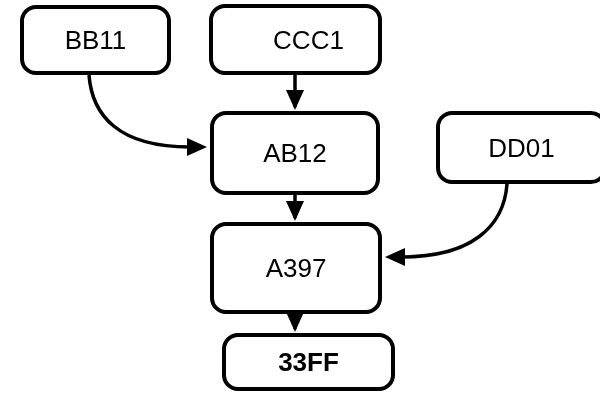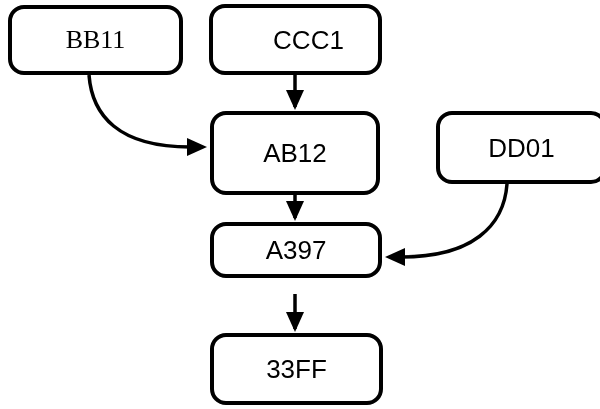--- a/index.html
+++ b/index.html
@@ -49,31 +49,31 @@
       <path d="M295,184 L295,218" fill="none" stroke="#000000" stroke-width="3.5"></path>
       <path d="M0,0 L-20,-9 L-20,9 Z" transform="translate(295,221) rotate(90)" fill="#000000"></path>
       <path d="M295,294 L295,329" fill="none" stroke="#000000" stroke-width="3.5"></path>
       <path d="M0,0 L-20,-9 L-20,9 Z" transform="translate(295,332) rotate(90)" fill="#000000"></path>
       <path d="M89,75 C92,115 118,147 190,147" fill="none" stroke="#000000" stroke-width="3.5"></path>
       <path d="M0,0 L-20,-9 L-20,9 Z" transform="translate(207,147) rotate(0)" fill="#000000"></path>
       <path d="M507,184 C504,226 472,257 402,257" fill="none" stroke="#000000" stroke-width="3.5"></path>
       <path d="M0,0 L-20,-9 L-20,9 Z" transform="translate(385,257) rotate(180)" fill="#000000"></path>
     </svg>
 
-  <div class="node" style="left: 8px; top: 5px; width: 175px; height: 70px; font-family: Liberation Serif, serif;">
+  <div class="node" style="left: 20px; top: 5px; width: 151px; height: 70px;">
     <span>BB11</span>
   </div>
   <div class="node" style="left: 209px; top: 4px; width: 173px; height: 71px; padding-left: 26px;">
     <span>CCC1</span>
   </div>
   <div class="node" style="left: 210px; top: 111px; width: 170px; height: 84px;">
     <span>AB12</span>
   </div>
   <div class="node" style="left: 424px; top: 111px; width: 171px; height: 73px; margin-left: 12px;">
     <span>DD01</span>
   </div>
-  <div class="node" style="left: 210px; top: 222px; width: 172px; height: 56px;">
+  <div class="node" style="left: 210px; top: 222px; width: 172px; height: 92px;">
     <span>A397</span>
   </div>
-  <div class="node" style="left: 210px; top: 333px; width: 173px; height: 72px;">
+  <div class="node" style="left: 222px; top: 333px; width: 173px; height: 58px; font-weight: bold;">
     <span>33FF</span>
   </div>
 </div>
 
 </body></html>

